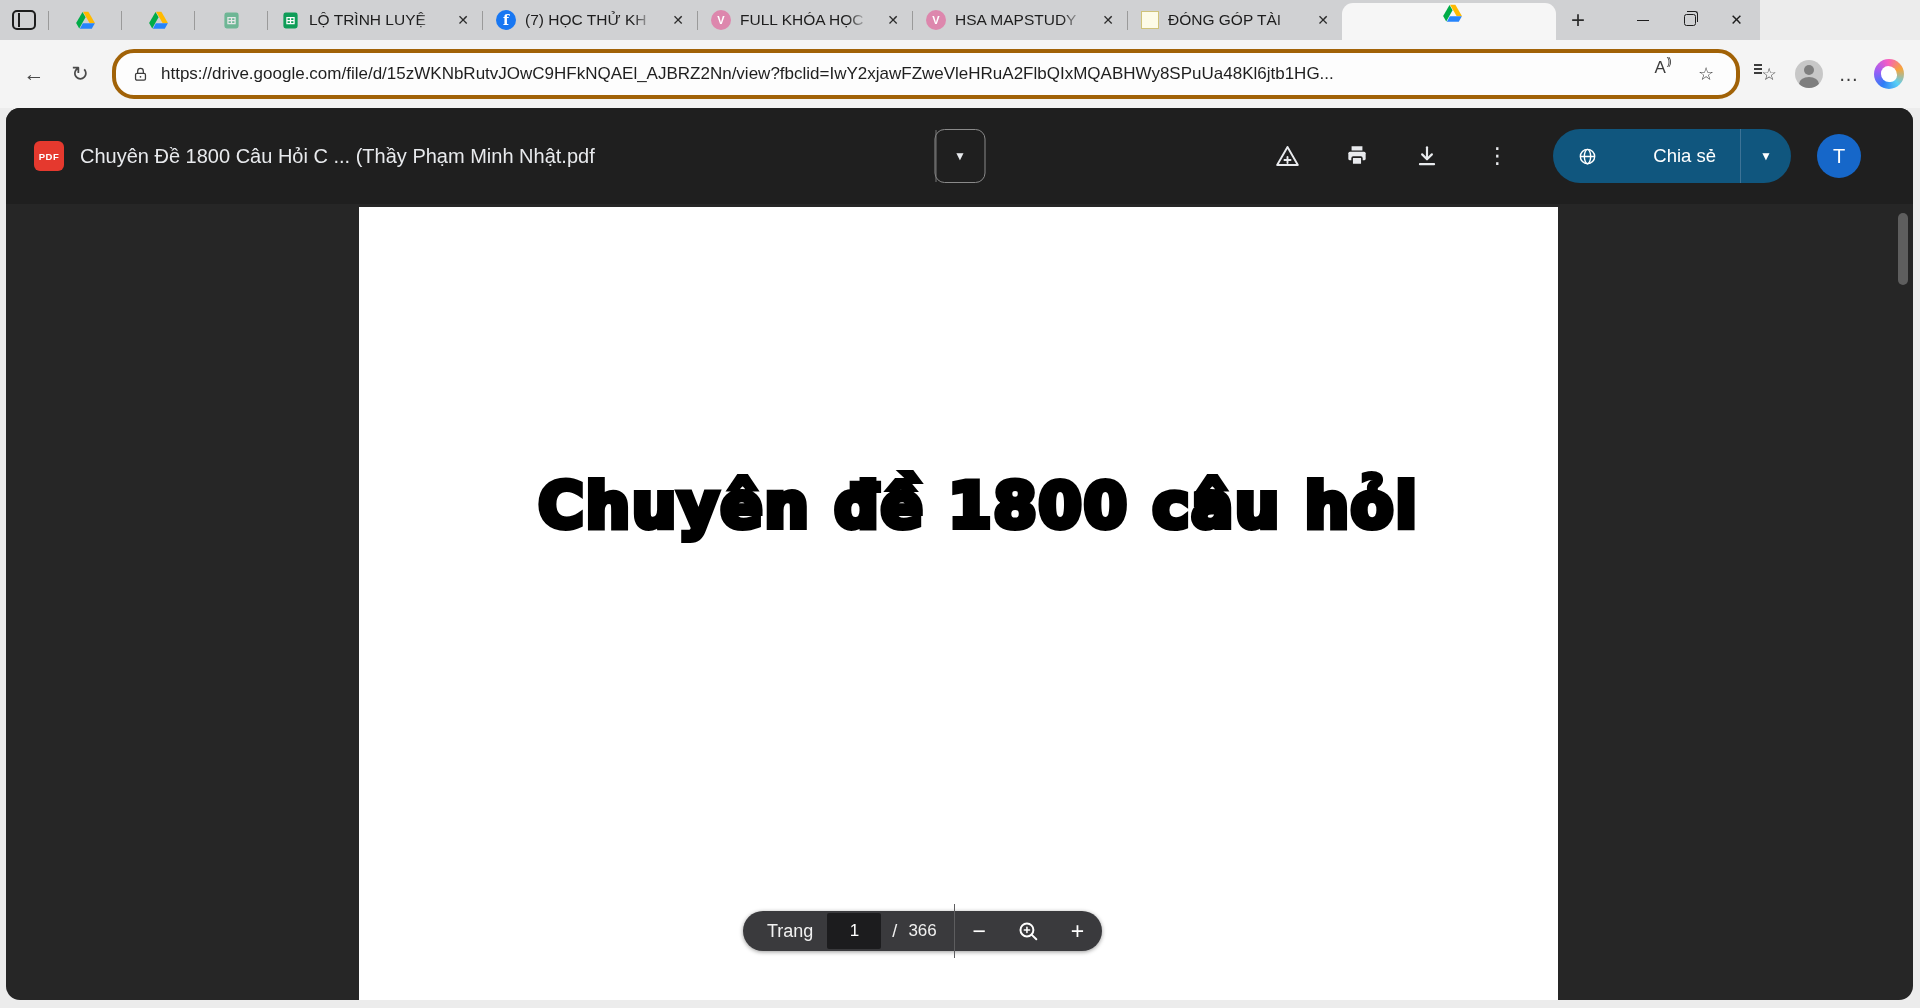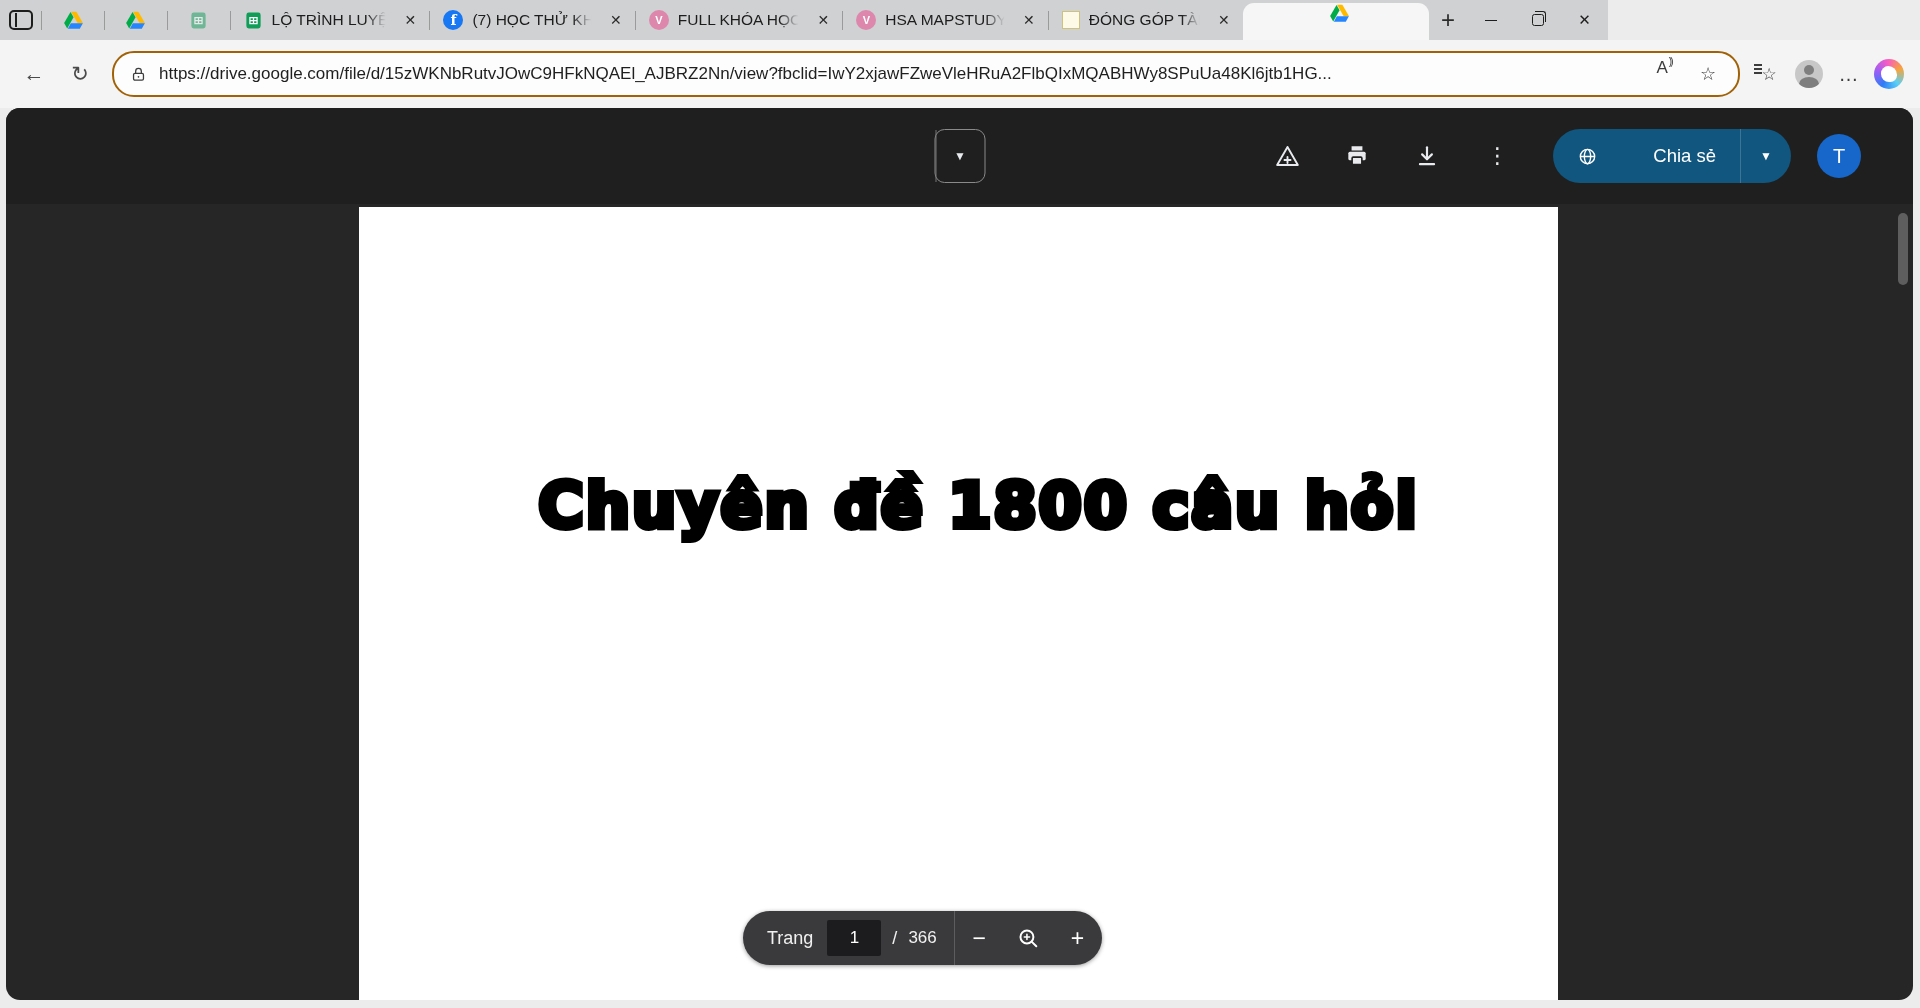--- a/index.html
+++ b/index.html
@@ -3,21 +3,21 @@
 <meta charset="utf-8">
 <style>
   html,body{margin:0;padding:0;}
   body{
     width:1920px;height:1008px;position:relative;overflow:hidden;
     background:#ececec;font-family:"Liberation Sans",sans-serif;
     -webkit-font-smoothing:antialiased;
   }
   
   .tabstrip{
-    position:absolute;left:0;top:0;width:1608px;height:40px;
+    position:absolute;left:0;top:0;width:1760px;height:40px;
     background:#d0d1d3;display:flex;align-items:flex-end;
   }
   .tab-actions{width:48px;height:40px;display:flex;align-items:center;justify-content:center;cursor:pointer;}
   .tab-actions-glyph{width:20px;height:16px;border:2px solid #1d1d1d;border-radius:5px;position:relative;}
   .tab-actions-glyph::before{content:"";position:absolute;left:4px;top:1px;bottom:1px;width:2px;background:#1d1d1d;}
   .vsep{width:1px;height:19px;background:#9a9a9a;margin-bottom:10px;flex:none;}
   .mini-tab{width:72px;height:40px;display:flex;align-items:center;justify-content:center;cursor:pointer;}
   .tab{width:214px;height:40px;display:flex;align-items:center;gap:9px;
     padding:0 6px 0 13px;box-sizing:border-box;cursor:pointer;}
   .tab.active{background:#f6f6f6;border-radius:11px 11px 0 0;height:37px;flex-direction:column;}
@@ -44,21 +44,21 @@
     display:flex;flex-direction:column;justify-content:center;gap:2px;padding:2px;}
   .fav-gold i{display:block;height:2px;background:#c9a227;}
   .faded{opacity:.5;}
   
   .addressbar{
     position:absolute;left:0;top:40px;width:1920px;height:68px;background:#f4f4f4;
     display:flex;align-items:center;padding:0 14px;box-sizing:border-box;gap:6px;
   }
   .nav-btn{width:40px;height:40px;display:flex;align-items:center;justify-content:center;
     font-size:21px;color:#4a4a4a;cursor:pointer;flex:none;}
-  .url-pill{flex:1;height:42px;background:#fdfdfd;border:2px solid #a16207;border-radius:22px;
+  .url-pill{flex:1;height:42px;background:#fdfdfd;border:4px solid #a16207;border-radius:22px;
     display:flex;align-items:center;padding:0 14px 0 16px;gap:12px;margin:0 6px;overflow:hidden;}
   .lock-icon{flex:none;}
   .url-text{flex:1;font-size:17px;color:#1f1f1f;white-space:nowrap;overflow:hidden;text-overflow:ellipsis;}
   .pill-icon{flex:none;display:flex;align-items:center;justify-content:center;width:32px;height:32px;
     color:#3c3c3c;font-size:18px;cursor:pointer;}
   .read-aloud{font-size:17px;color:#3c3c3c;display:flex;align-items:flex-start;gap:1px;}
   .read-aloud .waves{font-size:10px;margin-top:-2px;letter-spacing:-2px;}
   .bar-icon{flex:none;width:34px;height:34px;display:flex;align-items:center;justify-content:center;
     color:#3c3c3c;cursor:pointer;}
   .collections-icon{position:relative;font-size:17px;}
@@ -119,21 +119,21 @@
     font-family:"DejaVu Sans",sans-serif;font-weight:bold;font-size:62px;letter-spacing:2px;
     -webkit-text-stroke:6px #000;paint-order:stroke fill;padding-left:40px;
   }
   .doc-subtitle{
     position:absolute;left:0;right:0;top:413px;text-align:center;color:#000;
     font-family:"DejaVu Sans",sans-serif;font-weight:bold;font-style:italic;font-size:37px;letter-spacing:1px;
     -webkit-text-stroke:3.5px #000;paint-order:stroke fill;
   }
   
   .pager{
-    position:absolute;left:737px;top:803px;width:359px;height:54px;background:#3a3a3d;
+    position:absolute;left:737px;top:803px;width:359px;height:40px;background:#3a3a3d;
     border-radius:27px;display:flex;align-items:center;color:#f1f1f1;box-shadow:0 1px 4px rgba(0,0,0,.4);
   }
   .pager-label{font-size:18px;margin:0 14px 0 24px;}
   .pager-input{width:50px;height:34px;background:#1c1c1e;border:none;border-radius:2px;
     color:#fff;font-size:17px;text-align:center;font-family:"Liberation Sans",sans-serif;}
   .pager-sep{font-size:18px;margin:0 11px;}
   .pager-total{font-size:17px;}
   .pager-divider{width:1px;height:54px;background:#5d5d5f;margin-left:17px;}
   .pager-btn{width:54px;height:54px;display:flex;align-items:center;justify-content:center;
     font-size:23px;color:#fff;cursor:pointer;}
@@ -287,20 +287,24 @@
   </div>
 </div>
 
 <div class="viewer">
 
   <div class="pdf-page">
     <div class="doc-title">Chuyên đề 1800 câu hỏi</div>
   </div>
 
   <div class="drive-toolbar">
+    <div class="file-info">
+      <span class="pdf-badge">PDF</span>
+      <span class="file-name">Chuyên Đề 1800 Câu Hỏi C ... (Thầy Phạm Minh Nhật.pdf</span>
+    </div>
 
     <div class="open-with">
       <span class="open-with-divider"></span>
       <span class="open-with-arrow">▼</span>
     </div>
 
     <div class="toolbar-right">
       <span class="tb-icon">
         <svg viewBox="0 0 24 24" width="27" height="27" fill="none" stroke="#e8eaed" stroke-width="1.7" stroke-linejoin="round">
             <polygon points="12,3.5 21.2,19.5 2.8,19.5"></polygon>

